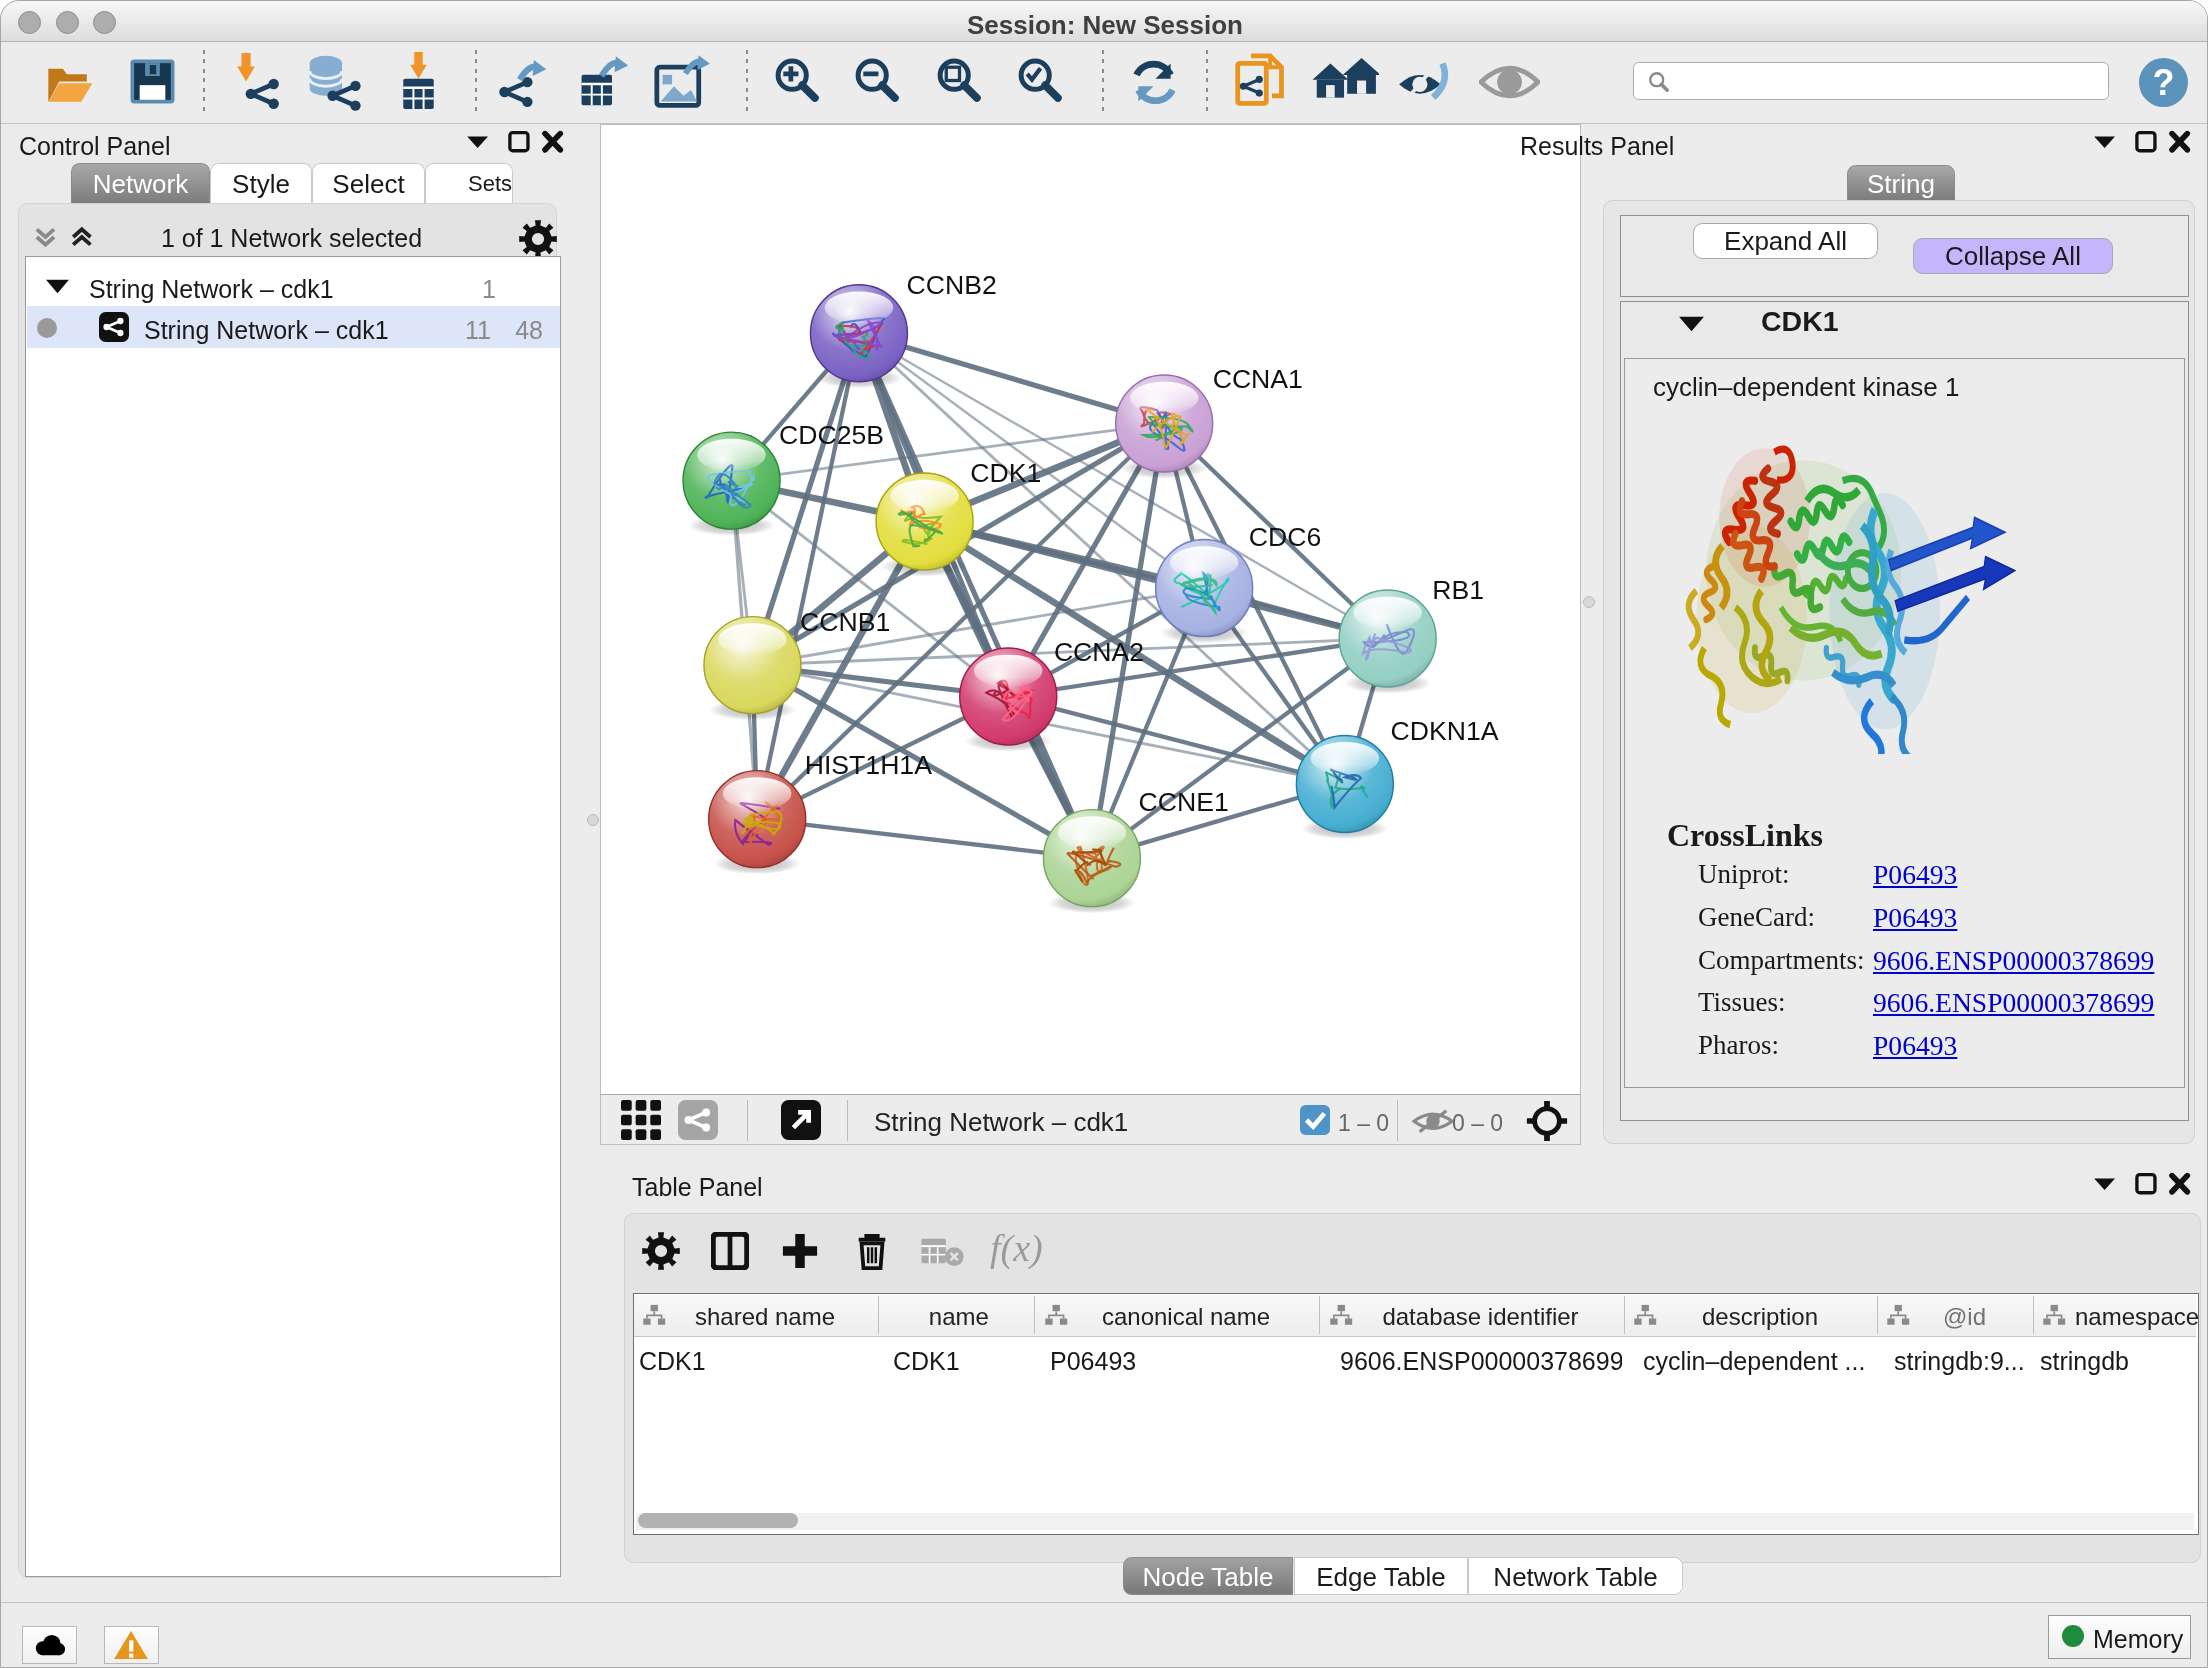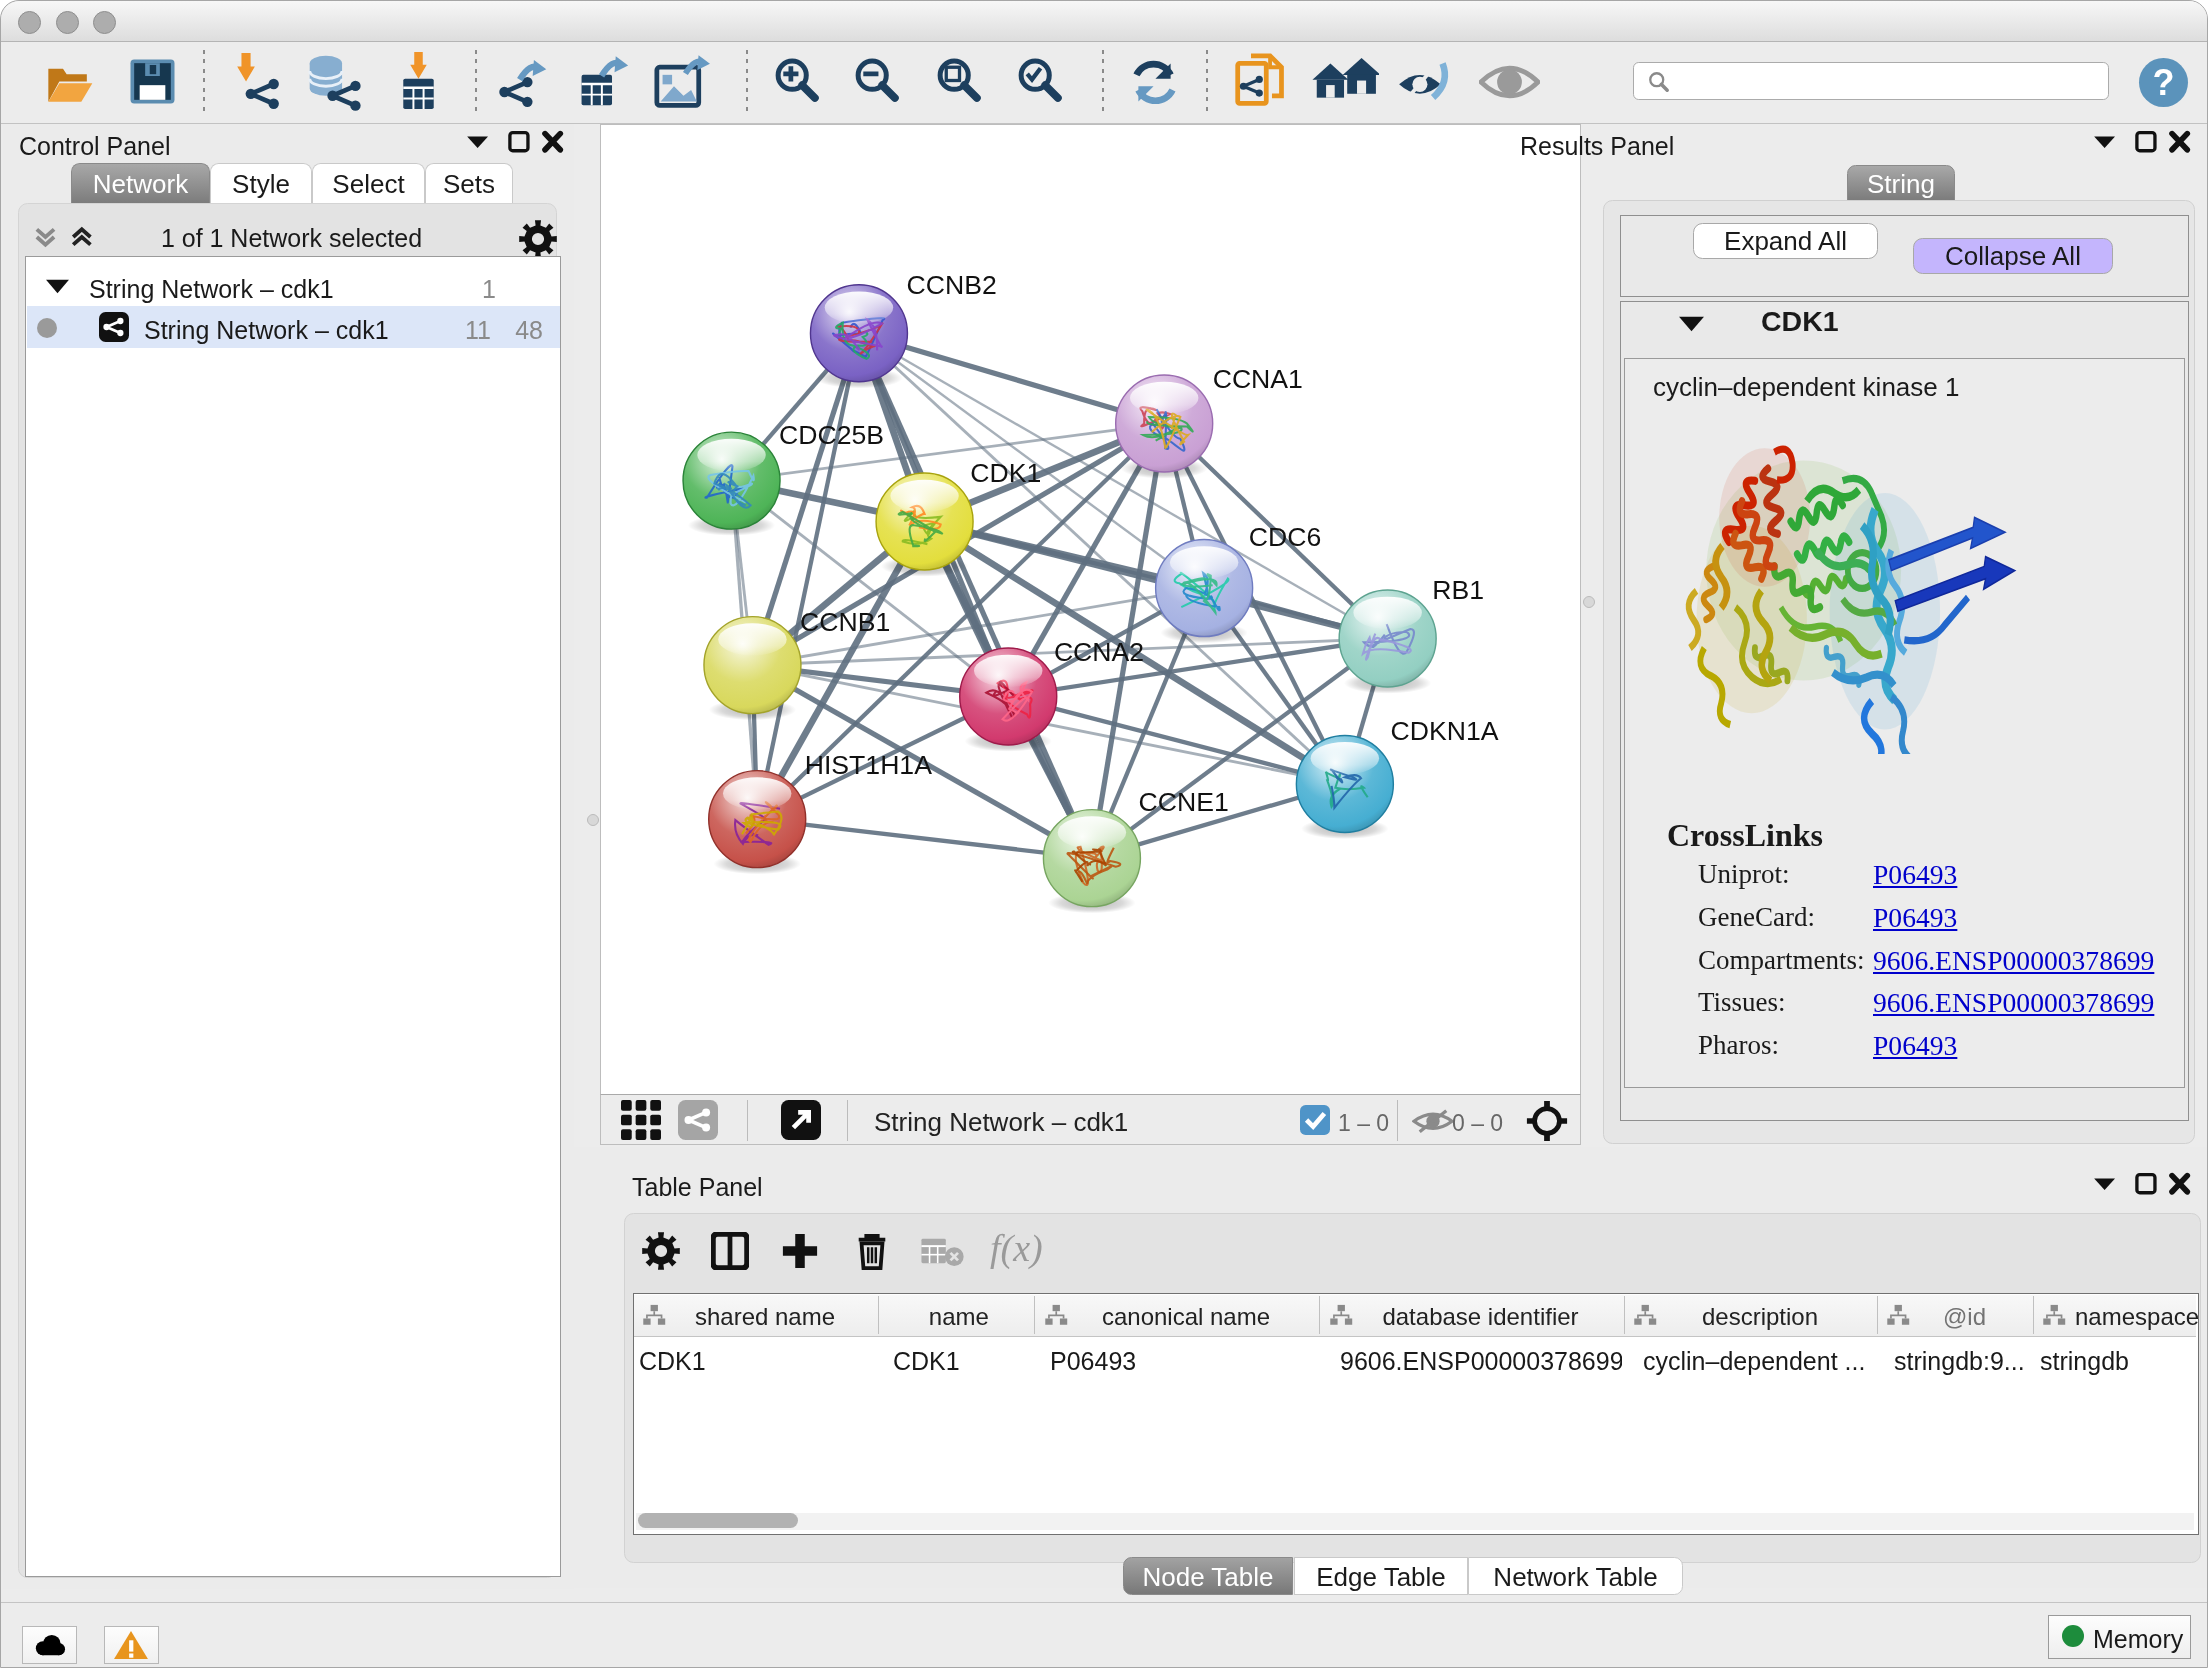--- a/index.html
+++ b/index.html
@@ -3,20 +3,21 @@
 * { margin:0; padding:0; box-sizing:border-box; }
 html,body { width:2208px; height:1668px; background:#fff; }
 body { font-family:"Liberation Sans", sans-serif; color:#1a1a1a; position:relative; overflow:hidden; }
 #win { position:absolute; left:0; top:0; width:2208px; height:1668px; background:#ececec;
   border-radius:19px 19px 0 0; overflow:hidden; border:1px solid #a6a6a6; }
 .abs { position:absolute; }
 </style></head><body>
 <div id="win">
 
 <div class="abs" style="left:0;top:0;width:2208px;height:41px;background:linear-gradient(#f7f7f7,#dddddd);border-bottom:1px solid #b4b4b4;border-radius:19px 19px 0 0"></div>
+<div class="abs" style="left:0;top:8.6px;width:2208px;text-align:center;font-size:26px;font-weight:700;color:#3f3f3f">Session: New Session</div>
 <div class="abs" style="left:17px;top:9.5px;width:23px;height:23px;border-radius:50%;background:#adadad;border:1px solid #8e8e8e"></div>
 <div class="abs" style="left:55px;top:9.5px;width:23px;height:23px;border-radius:50%;background:#adadad;border:1px solid #8e8e8e"></div>
 <div class="abs" style="left:92px;top:9.5px;width:23px;height:23px;border-radius:50%;background:#adadad;border:1px solid #8e8e8e"></div>
 <svg style="position:absolute;left:40px;top:53px" width="55" height="55" viewBox="0 0 60 60">
       <path d="M 8 16 L 8 52 L 20 30 L 50 30 L 50 22 L 28 22 L 24 16 Z" fill="#c07818"></path>
 <path d="M 8 52 L 20 32 L 56 32 L 44 52 Z" fill="#f2a540"></path>
     </svg>
     <svg style="position:absolute;left:124px;top:53px" width="55" height="55" viewBox="0 0 60 60">
       <rect x="6" y="6" width="48" height="48" rx="4" fill="#5b8cb0"></rect>
 <rect x="10" y="10" width="40" height="40" fill="#16374f"></rect>
@@ -144,21 +145,21 @@
 <div class="abs" style="left:1.9px;top:123px;width:571px;height:1465px;background:#ebebeb"></div>
 <div class="abs" style="left:18px;top:131px;font-size:25px">Control Panel</div>
 <svg class="abs" style="left:464px;top:126px" width="105" height="28.5" viewBox="0 0 110 30">
       <path d="M 2 10 L 24 10 L 13 22 Z" fill="#111"></path>
       <rect x="47" y="6" width="19" height="19" rx="3" fill="none" stroke="#111" stroke-width="3.5"></rect>
       <path d="M 84 7 L 100 24 M 100 7 L 84 24" stroke="#111" stroke-width="6" stroke-linecap="round"></path>
     </svg>
     <div style="position:absolute;top:162px;height:40px;font-size:26px;text-align:center;line-height:40px;border:1px solid #c9c9c9;border-bottom:none;border-radius:8.6px 8.6px 0 0;background:#fff;left:70px;width:139px;background:linear-gradient(#a8a8a8,#7c7c7c);color:#fff;border-color:#8a8a8a">Network</div>
     <div style="position:absolute;top:162px;height:40px;font-size:26px;text-align:center;line-height:40px;border:1px solid #c9c9c9;border-bottom:none;border-radius:8.6px 8.6px 0 0;background:#fff;left:209px;width:102px">Style</div>
     <div style="position:absolute;top:162px;height:40px;font-size:26px;text-align:center;line-height:40px;border:1px solid #c9c9c9;border-bottom:none;border-radius:8.6px 8.6px 0 0;background:#fff;left:311px;width:113px">Select</div>
-    <div style="position:absolute;top:162px;height:40px;font-size:26px;text-align:center;line-height:40px;border:1px solid #c9c9c9;border-bottom:none;border-radius:8.6px 8.6px 0 0;background:#fff;left:424px;width:88px">Sets</div>
+    <div style="position:absolute;top:162px;height:40px;font-size:22px;text-align:right;line-height:40px;border:1px solid #c9c9c9;border-bottom:none;border-radius:8.6px 8.6px 0 0;background:#fff;left:424px;width:88px">Sets</div>
     <div class="abs" style="left:17px;top:202px;width:539px;height:1375px;background:#e3e3e3;border-radius:9.5px;border:1px solid #d4d4d4"></div>
     <svg style="position:absolute;left:32px;top:221px" width="67" height="30" viewBox="0 0 70 28">
       <path d="M 4 6 L 13 14 L 22 6 M 4 14 L 13 22 L 22 14" stroke="#8a8a8a" stroke-width="4" fill="none"></path>
       <path d="M 42 22 L 51 14 L 60 22 M 42 14 L 51 6 L 60 14" stroke="#222" stroke-width="4" fill="none"></path>
     </svg>
     <div class="abs" style="left:105px;top:223px;width:371px;text-align:center;font-size:25px">1 of 1 Network selected</div>
     <svg style="position:absolute;left:516px;top:217px" width="42" height="42" viewBox="0 0 44 44">
       <path d="M 18.8 2.3 L 25.2 2.3 L 24.5 7.8 L 30.3 10.2 L 33.7 5.8 L 38.2 10.3 L 33.8 13.7 L 36.2 19.5 L 41.7 18.8 L 41.7 25.2 L 36.2 24.5 L 33.8 30.3 L 38.2 33.7 L 33.7 38.2 L 30.3 33.8 L 24.5 36.2 L 25.2 41.7 L 18.8 41.7 L 19.5 36.2 L 13.7 33.8 L 10.3 38.2 L 5.8 33.7 L 10.2 30.3 L 7.8 24.5 L 2.3 25.2 L 2.3 18.8 L 7.8 19.5 L 10.2 13.7 L 5.8 10.3 L 10.3 5.8 L 13.7 10.2 L 19.5 7.8 Z M 28.4 22 A 6.4 6.4 0 1 0 15.6 22 A 6.4 6.4 0 1 0 28.4 22 Z" fill="#111" fill-rule="evenodd"></path>
     </svg>
     <div class="abs" style="left:24px;top:255px;width:536px;height:1321px;background:#fff;border:1.9px solid #9a9a9a"></div>

